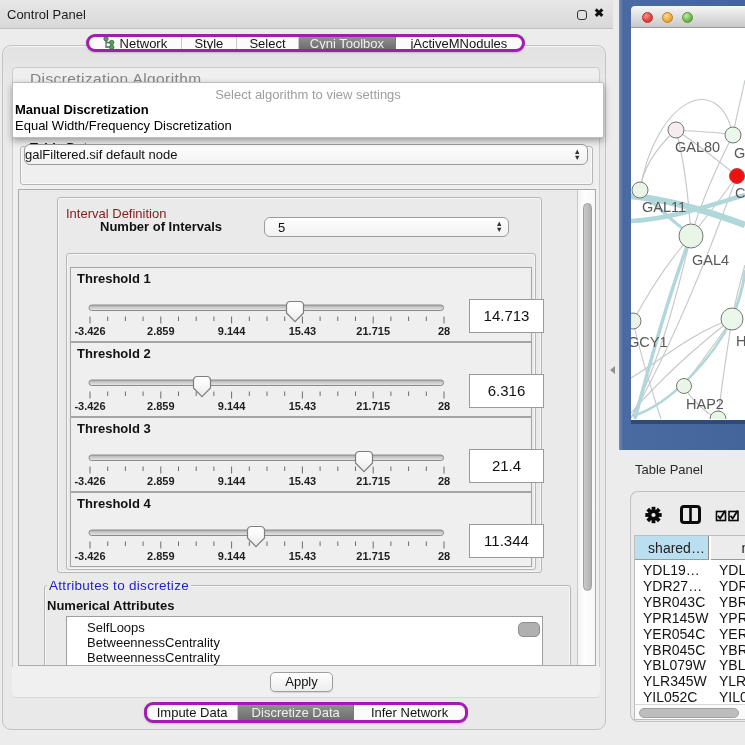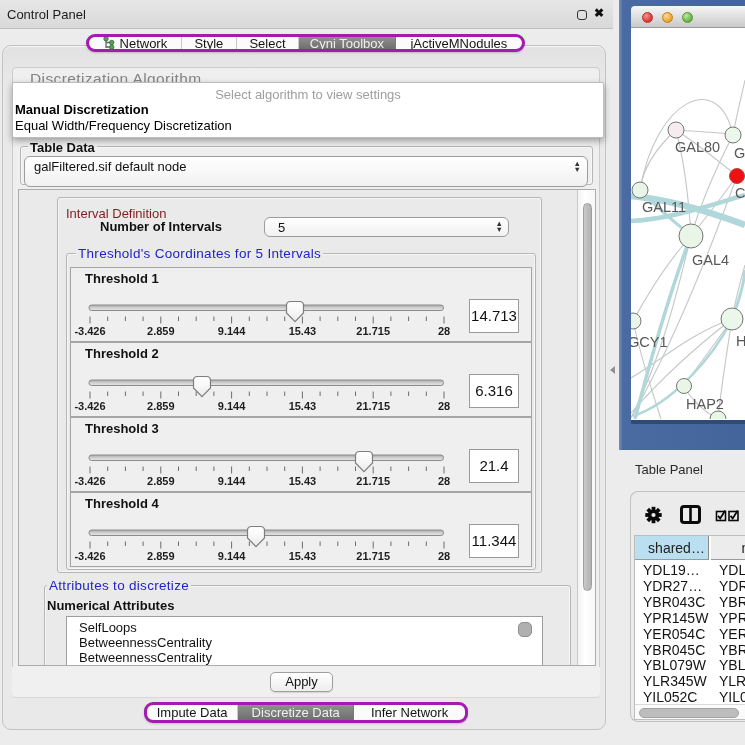--- a/index.html
+++ b/index.html
@@ -23,44 +23,44 @@
 #ghost{position:absolute;left:30px;top:70px;font-size:15.5px;font-weight:normal;color:#858585;letter-spacing:.4px}
 
 #dcombo{position:absolute;left:555px;top:96px;width:35px;height:23px;border-radius:7px;background:#f3f3f3;border:2.5px solid #4583c8;box-shadow:0 0 4px 1.5px rgba(86,148,216,.75)}
 
 .group{position:absolute;border:1px solid #b6b6b6;border-radius:3px;box-shadow:inset 0 0 0 1px rgba(255,255,255,.55)}
 .gtitle{position:absolute;font-size:13px;padding:0 2px}
 #tdgroup{left:20px;top:146px;width:573px;height:39px}
 #tdtitle{left:28px;top:140px;font-weight:bold;color:#111;background:#efefef}
 .combo{position:absolute;background:linear-gradient(#ffffff,#f1f1f1);border:1px solid #9c9c9c;border-radius:6px;font-size:13px;color:#111}
 .combo .arr{position:absolute;font-size:7.5px;line-height:6px;color:#333;text-align:center}
-#tdcombo{left:24px;top:156px;width:564px;height:31px;line-height:20px;padding-left:9px}
+#tdcombo{left:24px;top:144px;width:564px;height:21px;line-height:20px;}
 
 #scroll{position:absolute;left:18px;top:189px;width:578px;height:477px;background:#eaeaea;border:1px solid #ababab;overflow:hidden}
 #vtrack{position:absolute;left:558px;top:0;width:19px;height:475px;background:linear-gradient(90deg,#f3f3f3,#ffffff 40%,#f6f6f6);border-left:1px solid #c9c9c9}
 #vthumb{position:absolute;left:564px;top:13px;width:9px;height:388px;border-radius:5px;background:linear-gradient(90deg,#c9c9c9,#b2b2b2);border:1px solid #a0a0a0}
 
 #ivgroup{left:38px;top:6.5px;width:485px;height:376px}
 #ivtitle{left:45px;top:16px;color:#7f1d1d;background:#eaeaea}
 #thgroup{left:47px;top:62.5px;width:470px;height:317px}
 #thtitle{left:57px;top:56px;color:#2222cc;background:#eaeaea;font-size:13.5px;letter-spacing:.3px}
 #noi{position:absolute;left:81px;top:29px;font-size:13px;font-weight:bold;color:#111}
 #noicombo{left:245px;top:27px;width:245px;height:20px;line-height:19px;padding-left:13px}
 
 .thbox{position:absolute;left:51px;width:461.5px;height:75px;background:#efefef;border:1px solid #a5a5a5}
-.thlabel{position:absolute;left:14px;top:3px;font-size:13px;font-weight:bold;color:#111}
+.thlabel{position:absolute;left:6px;top:3px;font-size:13px;font-weight:bold;color:#111}
 .thsvg{position:absolute;left:0;top:0}
-.thval{position:absolute;left:398px;top:31px;width:50px;height:34px;background:#fff;border:1.5px solid #9a9a9a;font-size:15px;color:#111;text-align:center;line-height:31px}
+.thval{position:absolute;left:398px;top:31px;width:75px;height:34px;background:#fff;border:1.5px solid #9a9a9a;font-size:15px;color:#111;text-align:center;line-height:31px}
 
 #atgroup{left:25px;top:394.5px;width:527px;height:85px}
 #attitle{left:28px;top:388px;color:#2222cc;background:#eaeaea;font-size:13.5px;letter-spacing:.3px}
 #numattr{position:absolute;left:28px;top:408px;font-size:13px;font-weight:bold;color:#111}
 #attrlist{position:absolute;left:47px;top:426px;width:477px;height:52px;background:#fff;border:1px solid #9e9e9e;font-size:13px;color:#111}
 #attrlist{padding-top:3px}
-#attrlist div{padding-left:12px;height:15px;line-height:15px}
+#attrlist div{padding-left:20px;height:15px;line-height:15px}
 #listthumb{position:absolute;left:451px;top:5px;width:9.5px;height:32px;border-radius:5px;background:#b0b0b0;border:1px solid #8f8f8f}
 
 #applystrip{position:absolute;left:12px;top:667px;width:588px;height:31px;background:#f0f0f0;border-bottom:1px solid #d7d7d7;border-radius:0 0 4px 4px}
 #applybtn{position:absolute;left:258px;top:5px;width:63px;height:20px;background:linear-gradient(#ffffff,#ededed);border:1px solid #9f9f9f;border-radius:5px;font-size:13px;color:#111;text-align:center;line-height:18px;box-shadow:0 1px 1px rgba(0,0,0,.12)}
 
 #popup{position:absolute;left:12px;top:82px;width:592px;height:56px;background:#ffffff;border:1px solid #bdbdbd;border-radius:2px;box-shadow:0 3px 7px rgba(0,0,0,.35);font-size:13px}
 #popup .p1{position:absolute;left:0;width:100%;top:4px;text-align:center;color:#9e9e9e}
 #popup .p2{position:absolute;left:2px;top:19px;font-weight:bold;color:#000}
 #popup .p3{position:absolute;left:2px;top:35px;color:#000}
 
@@ -128,21 +128,20 @@
           <stop offset=".45" stop-color="#f8f8f8"></stop>
           <stop offset="1" stop-color="#e8e8e8"></stop>
         </linearGradient>
   </defs>
     </svg>
   <div id="ivgroup" class="group"></div>
   <div id="ivtitle" class="gtitle">Interval Definition</div>
   <div id="noi">Number of Intervals</div>
   <div id="noicombo" class="combo">5<span class="arr" style="right:5px;top:3px">▲<br>▼</span></div>
   <div id="thgroup" class="group"></div>
-  <div id="thtitle" class="gtitle">Threshold's Coordinates for 5 Intervals</div>
   <div class="thbox" style="top:77px">
       <div class="thlabel">Threshold 1</div>
       <svg class="thsvg" width="462" height="74" viewBox="0 0 462 74">
         <rect x="18" y="37" width="354.5" height="5.5" rx="2.6" fill="url(#gg)" stroke="#8b8b8b" stroke-width="1"></rect>
         <path d="M19.0,48.5V55.5 M36.7,48.5V53.0 M54.4,48.5V53.0 M72.1,48.5V53.0 M89.8,48.5V55.5 M107.5,48.5V53.0 M125.2,48.5V53.0 M142.9,48.5V53.0 M160.6,48.5V55.5 M178.3,48.5V53.0 M196.0,48.5V53.0 M213.7,48.5V53.0 M231.4,48.5V55.5 M249.1,48.5V53.0 M266.8,48.5V53.0 M284.5,48.5V53.0 M302.2,48.5V55.5 M319.9,48.5V53.0 M337.6,48.5V53.0 M355.3,48.5V53.0 M373.0,48.5V55.5" stroke="#6d6d6d" stroke-width="1" fill="none"></path>
         <text x="19.0" y="66.5" text-anchor="middle" font-size="11" font-weight="bold" fill="#1e1e1e">-3.426</text>
         <text x="89.8" y="66.5" text-anchor="middle" font-size="11" font-weight="bold" fill="#1e1e1e">2.859</text>
         <text x="160.6" y="66.5" text-anchor="middle" font-size="11" font-weight="bold" fill="#1e1e1e">9.144</text>
         <text x="231.4" y="66.5" text-anchor="middle" font-size="11" font-weight="bold" fill="#1e1e1e">15.43</text>
         <text x="302.2" y="66.5" text-anchor="middle" font-size="11" font-weight="bold" fill="#1e1e1e">21.715</text>

